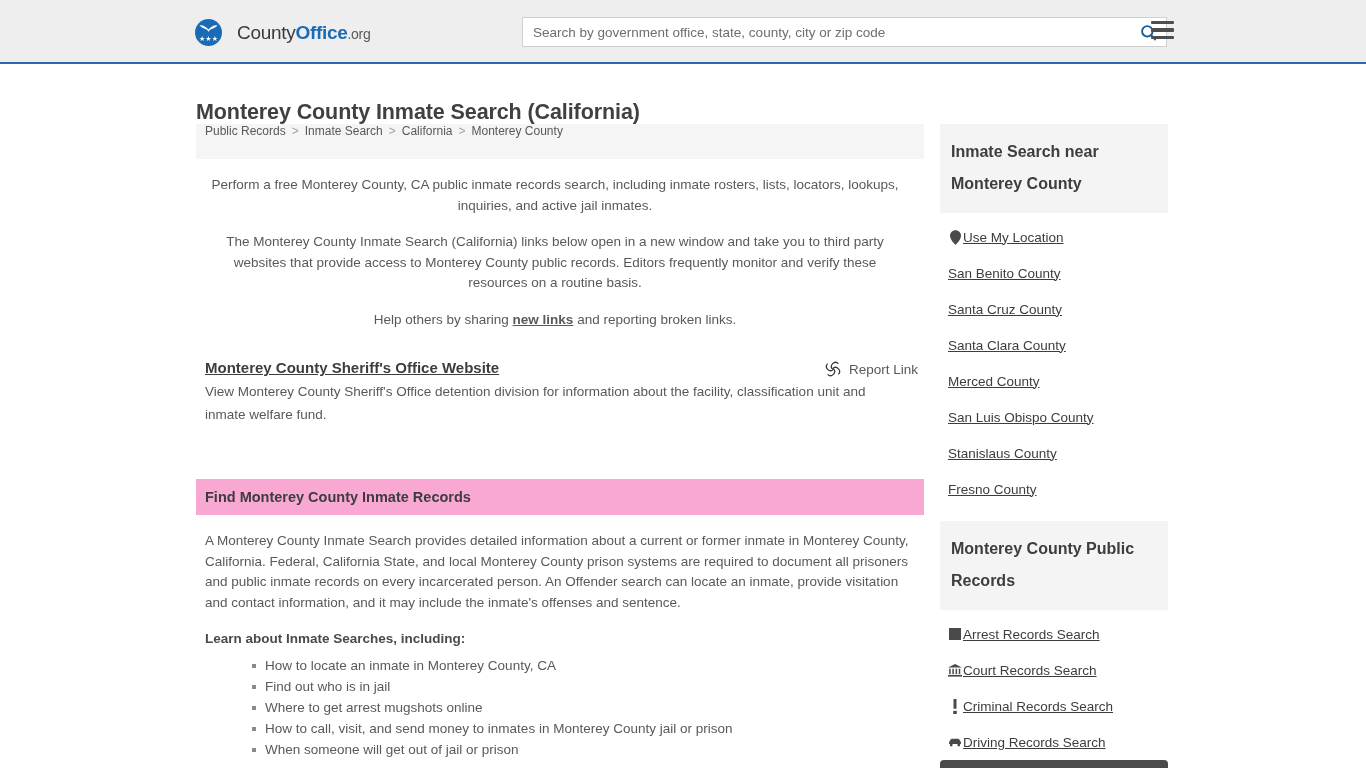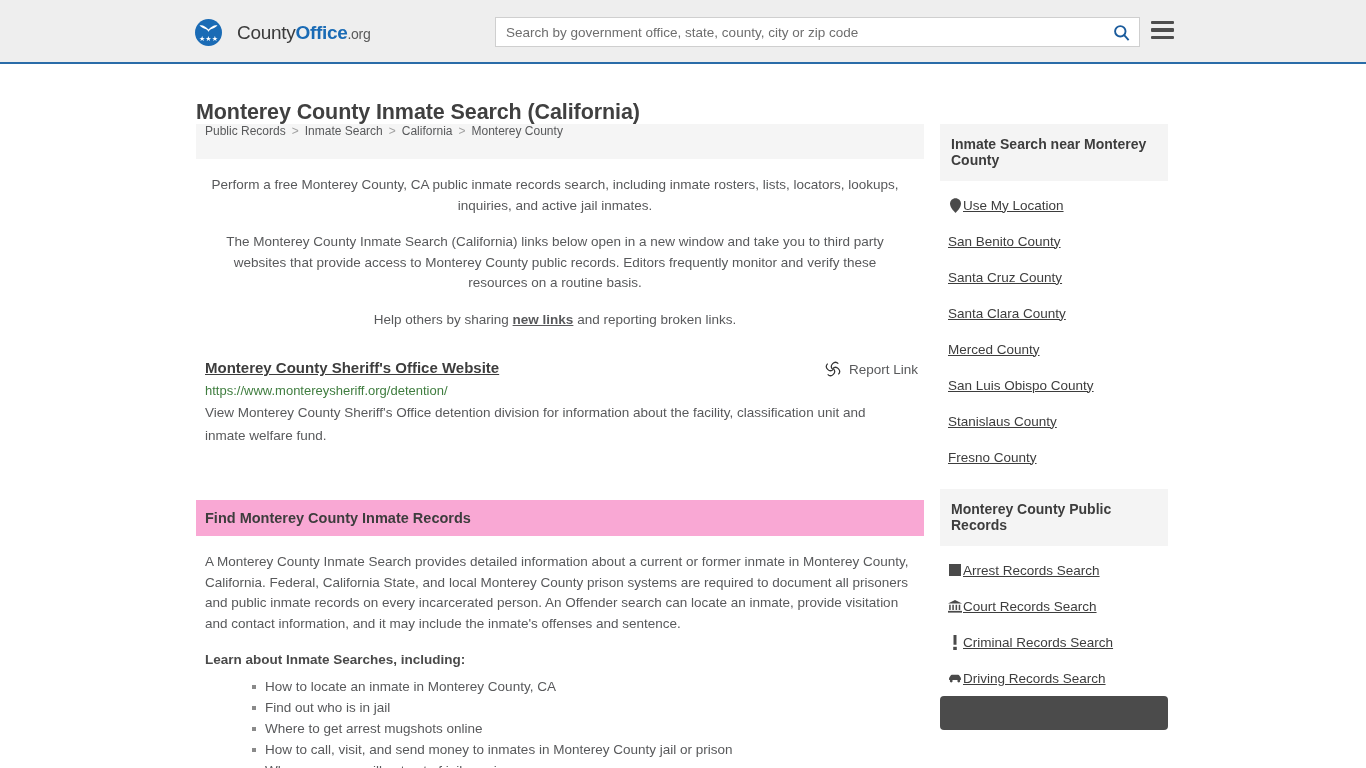--- a/index.html
+++ b/index.html
@@ -57,21 +57,21 @@
     font-size: 19px;
     letter-spacing: -0.3px;
     white-space: nowrap;
   }
   .logo-text .t-county { color: #3b3b3b; }
   .logo-text .t-office { color: #1a6bb5; font-weight: bold; }
   .logo-text .t-org { color: #5a5a5a; font-size: 14px; }
 
   .search-wrap {
     position: absolute;
-    left: 495px;
+    left: 522px;
     top: 17px;
     width: 645px;
     height: 30px;
     background: #ffffff;
     border: 1px solid #cfcfcf;
     display: flex;
     align-items: center;
   }
   .search-input {
     border: none;
@@ -239,24 +239,24 @@
   
   .sidebar {
     position: absolute;
     left: 940px;
     top: 60px;
     width: 228px;
   }
   .side-head {
     background: #f4f4f4;
     padding: 12px 11px 13px 11px;
-    font-size: 14px;
+    font-size: 16px;
     font-weight: bold;
     color: #3d3d3d;
-    line-height: 16px;
+    line-height: 32px;
   }
   .side-links { padding: 6px 0 0 0; }
   .side-link {
     display: flex;
     align-items: center;
     gap: 1px;
     height: 36px;
     padding-left: 8px;
     font-size: 13.5px;
     color: #3d3d3d;
@@ -338,21 +338,20 @@
       <a href="#" class="listing-title">Monterey County Sheriff's Office Website</a>
       <div class="report-link">
         <svg width="16" height="16" viewBox="0 0 24 24" fill="none" stroke="#333" stroke-width="1.8">
           <path d="M4 4 C1.5 6.5 1.5 10 4 12.5 C6.5 15 10 15 12.5 12.5"></path>
           <path d="M20 20 C22.5 17.5 22.5 14 20 11.5 C17.5 9 14 9 11.5 11.5"></path>
           <path d="M4 20 C6.5 22.5 10 22.5 12.5 20 C15 17.5 15 14 12.5 11.5"></path>
           <path d="M20 4 C17.5 1.5 14 1.5 11.5 4 C9 6.5 9 10 11.5 12.5"></path>
         </svg>
         <span>Report Link</span>
       </div>
-      <div class="listing-url">https://www.montereysheriff.org/detention/</div>
       <div class="listing-desc">View Monterey County Sheriff's Office detention division for information about the facility, classification unit and inmate welfare fund.</div>
     </div>
 
     <div class="section-head">Find Monterey County Inmate Records</div>
     <p class="section-body">A Monterey County Inmate Search provides detailed information about a current or former inmate in Monterey County, California. Federal, California State, and local Monterey County prison systems are required to document all prisoners and public inmate records on every incarcerated person. An Offender search can locate an inmate, provide visitation and contact information, and it may include the inmate's offenses and sentence.</p>
     <p class="learn-head">Learn about Inmate Searches, including:</p>
     <ul class="bullets">
       <li>How to locate an inmate in Monterey County, CA</li>
       <li>Find out who is in jail</li>
       <li>Where to get arrest mugshots online</li>

